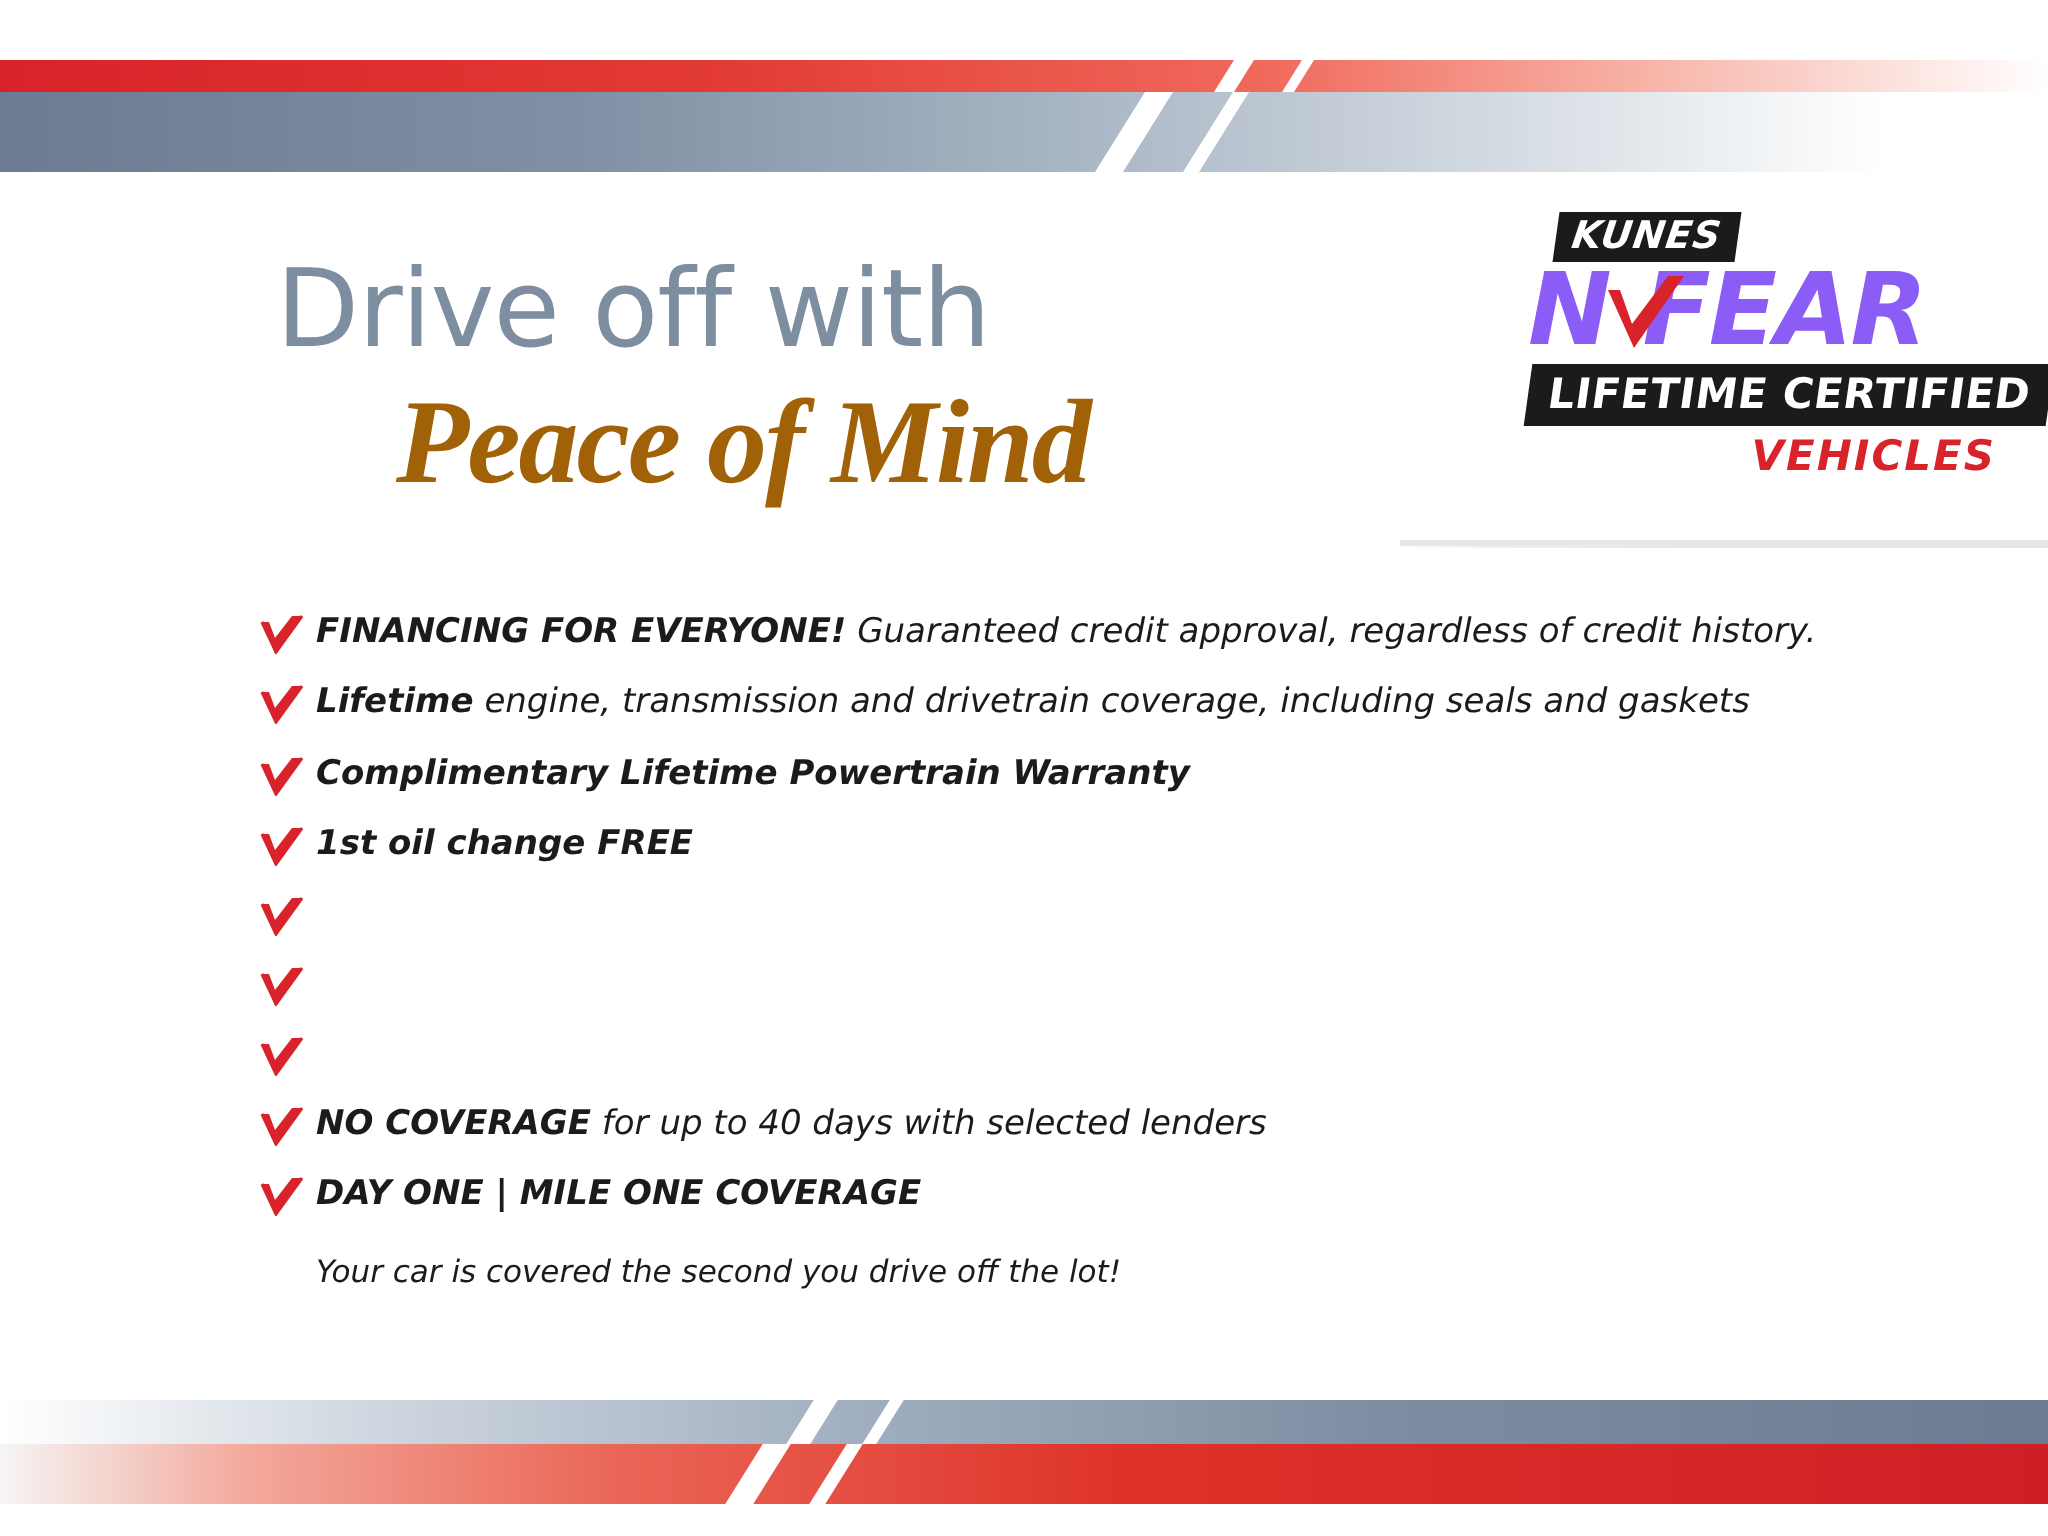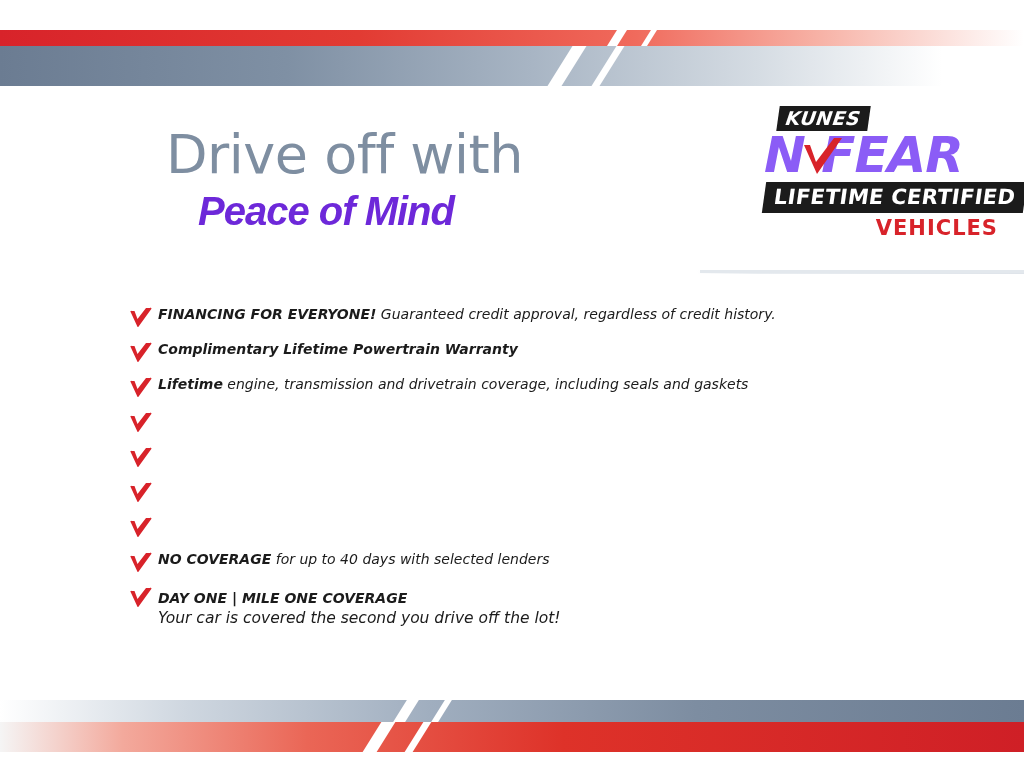--- a/index.html
+++ b/index.html
@@ -59,28 +59,27 @@
     top: 128px;
     width: 600px;
   }
   .headline .line1 {
     font-family: "DejaVu Sans", sans-serif;
     font-size: 54px;
     font-weight: 400;
     color: #7e8ea1;
     letter-spacing: -0.5px;
     line-height: 1.0;
-    margin-left: 28px;
   }
   .headline .line2 {
-    font-family: Liberation Sans, sans-serif;
-    font-size: 40px;
-    font-weight: bold;
-    font-style: italic;
-    color: #6d28d9;
+    font-family: Liberation Serif, serif;
+    font-size: 60px;
+    font-weight: bold;
+    font-style: italic;
+    color: #a16207;
     letter-spacing: -1px;
     line-height: 1.05;
     margin-top: 8px;
     margin-left: 60px;
   }
 
   
   .header-rule {
     position: absolute;
     left: 0; top: 270px; width: 1024px; height: 4px;
@@ -141,20 +140,21 @@
     letter-spacing: 0.3px;
     padding: 3px 10px 4px 10px;
     transform: skewX(-8deg);
     white-space: nowrap;
   }
   .logo .vehicles {
     position: absolute;
     right: 6px; top: 110px;
     font-family: "DejaVu Sans", sans-serif;
     font-weight: bold;
+    font-style: italic;
     font-size: 21px;
     color: #d8232a;
     letter-spacing: 1px;
   }
 
   
   .bullets {
     position: absolute;
     left: 130px;
     top: 306px;
@@ -167,35 +167,35 @@
   }
   .bullet-check {
     flex: 0 0 auto;
     width: 22px;
     height: 20px;
     margin-right: 6px;
     margin-top: 1px;
   }
   .bullet-text {
     font-family: "DejaVu Sans", sans-serif;
-    font-size: 14px;
+    font-size: 17px;
     font-style: italic;
     color: #1b1b1b;
     line-height: 1.25;
   }
   .bullet-text b {
     font-weight: bold;
   }
   .bullet-sub {
     font-family: "DejaVu Sans", sans-serif;
     font-size: 15.5px;
     font-style: italic;
     color: #1b1b1b;
     margin-left: 28px;
-    margin-top: 2px;
+    margin-top: 18px;
   }
 </style>
 </head>
 <body>
 
 <div class="page">
 
   <div class="top-white-gap"></div>
   <div class="top-red-bar">
     <div class="slash" style="left:612px; top:0; width:10px; height:16px;"></div>
@@ -235,39 +235,42 @@
         <b>FINANCING FOR EVERYONE!</b><span> Guaranteed credit approval, regardless of credit history.</span>
       </div>
     </div>
 
     <div class="bullet-row">
       <svg class="bullet-check" viewBox="0 0 22 20">
         <path d="M1 4 L8 19 L21 1 L16 1 L7.5 12 L4.5 4 Z" fill="#d8232a"></path>
         <path d="M1 4 L8 19 L21 1" fill="none" stroke="#d8232a" stroke-width="1.6"></path>
       </svg>
       <div class="bullet-text">
+        <b>Lifetime</b><span> engine, transmission and drivetrain coverage, including seals and gaskets</span>
+      </div>
+    </div>
+
+    <div class="bullet-row">
+      <svg class="bullet-check" viewBox="0 0 22 20">
+        <path d="M1 4 L8 19 L21 1 L16 1 L7.5 12 L4.5 4 Z" fill="#d8232a"></path>
+        <path d="M1 4 L8 19 L21 1" fill="none" stroke="#d8232a" stroke-width="1.6"></path>
+      </svg>
+      <div class="bullet-text">
         <b>Complimentary Lifetime Powertrain Warranty</b><span></span>
       </div>
     </div>
 
     <div class="bullet-row">
       <svg class="bullet-check" viewBox="0 0 22 20">
         <path d="M1 4 L8 19 L21 1 L16 1 L7.5 12 L4.5 4 Z" fill="#d8232a"></path>
         <path d="M1 4 L8 19 L21 1" fill="none" stroke="#d8232a" stroke-width="1.6"></path>
       </svg>
       <div class="bullet-text">
-        <b>Lifetime</b><span> engine, transmission and drivetrain coverage, including seals and gaskets</span>
-      </div>
-    </div>
-
-    <div class="bullet-row">
-      <svg class="bullet-check" viewBox="0 0 22 20">
-        <path d="M1 4 L8 19 L21 1 L16 1 L7.5 12 L4.5 4 Z" fill="#d8232a"></path>
-        <path d="M1 4 L8 19 L21 1" fill="none" stroke="#d8232a" stroke-width="1.6"></path>
-      </svg>
+        <b>1st oil change FREE</b><span></span>
+      </div>
     </div>
 
     <div class="bullet-row">
       <svg class="bullet-check" viewBox="0 0 22 20">
         <path d="M1 4 L8 19 L21 1 L16 1 L7.5 12 L4.5 4 Z" fill="#d8232a"></path>
         <path d="M1 4 L8 19 L21 1" fill="none" stroke="#d8232a" stroke-width="1.6"></path>
       </svg>
     </div>
 
     <div class="bullet-row">
@@ -288,21 +291,21 @@
       <svg class="bullet-check" viewBox="0 0 22 20">
         <path d="M1 4 L8 19 L21 1 L16 1 L7.5 12 L4.5 4 Z" fill="#d8232a"></path>
         <path d="M1 4 L8 19 L21 1" fill="none" stroke="#d8232a" stroke-width="1.6"></path>
       </svg>
       <div class="bullet-text">
         <b>NO COVERAGE</b><span> for up to 40 days with selected lenders</span>
       </div>
     </div>
 
     <div>
-      <div class="bullet-row" style="margin-bottom:0;align-items:flex-end;">
+      <div class="bullet-row" style="margin-bottom:0;">
         <svg class="bullet-check" viewBox="0 0 22 20">
           <path d="M1 4 L8 19 L21 1 L16 1 L7.5 12 L4.5 4 Z" fill="#d8232a"></path>
           <path d="M1 4 L8 19 L21 1" fill="none" stroke="#d8232a" stroke-width="1.6"></path>
         </svg>
         <div class="bullet-text">
           <b>DAY ONE  |  MILE ONE COVERAGE</b><span></span>
         </div>
       </div>
       <div class="bullet-sub">Your car is covered the second you drive off the lot!</div>
     </div>

